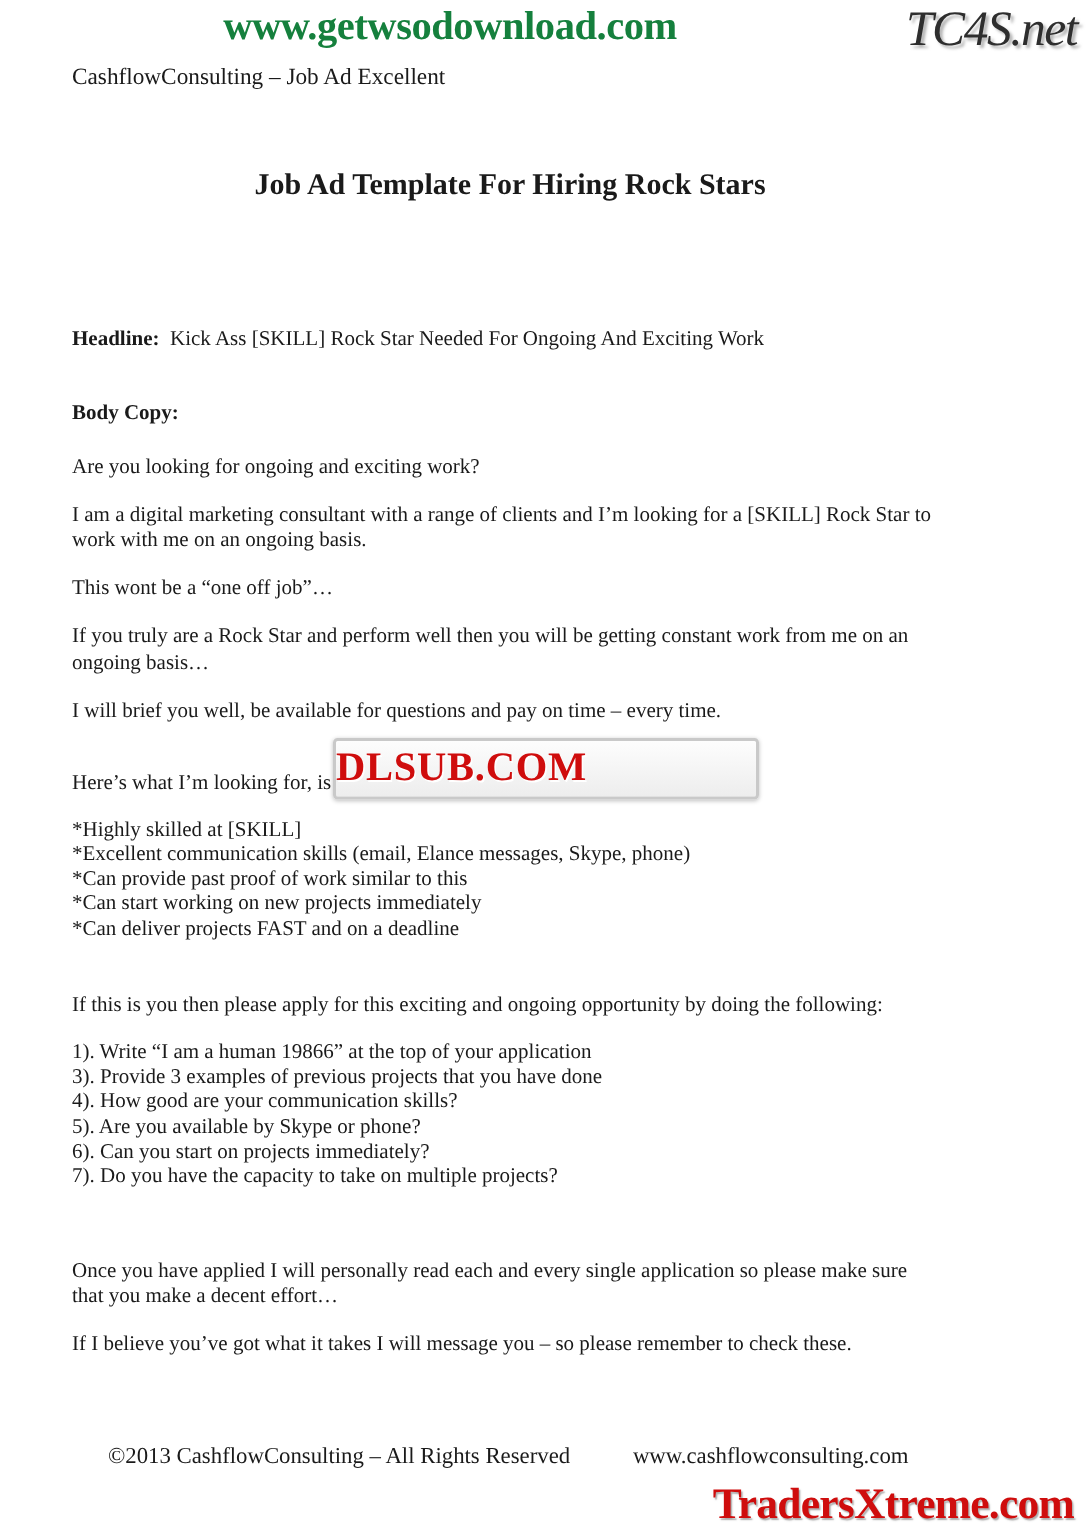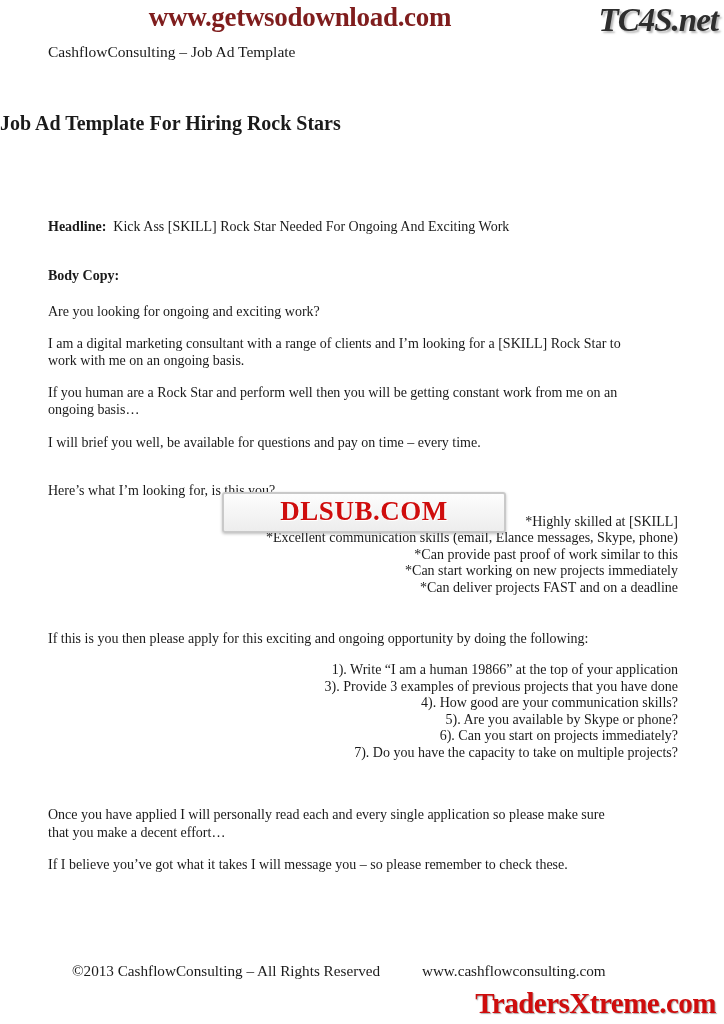--- a/index.html
+++ b/index.html
@@ -24,43 +24,42 @@
   
   .wm-top {
     position: absolute;
     top: 2px;
     left: 0;
     width: 600px;
     text-align: center;
     font-family: "Liberation Serif", serif;
     font-weight: bold;
     font-size: 27px;
-    color: #7f1d1d;
+    color: #15803d;
     letter-spacing: -0.3px;
     white-space: nowrap;
     text-shadow: 1px 1px 0 rgba(255,255,255,0.85);
   }
   .wm-tc4s {
     position: absolute;
     top: 2px;
     right: 6px;
     font-family: "Liberation Serif", serif;
-    font-weight: bold;
+    font-weight: normal;
     font-style: italic;
     font-size: 33px;
     color: #2e2e2e;
     letter-spacing: -1px;
     text-shadow: 2px 2px 2px rgba(120,120,120,0.55);
   }
   .wm-dlsub {
     position: absolute;
     top: 492px;
     left: 222px;
     width: 280px;
-    text-align: center;
     font-family: "Liberation Serif", serif;
     font-weight: bold;
     font-size: 27px;
     color: #cf0d0d;
     letter-spacing: 0.5px;
     background: linear-gradient(#fdfdfd, #ededed);
     border: 2px solid #c9c9c9;
     border-radius: 3px;
     padding: 2px 0 4px 0;
     box-shadow: 0 1px 3px rgba(0,0,0,0.25);
@@ -83,20 +82,21 @@
     position: absolute;
     top: 43px;
     left: 48px;
     font-size: 15.5px;
   }
   .doc-title {
     position: absolute;
     top: 112px;
     left: 0;
     width: 680px;
+    text-align: center;
     font-size: 20px;
     font-weight: bold;
   }
   .content {
     position: absolute;
     top: 218px;
     left: 48px;
     width: 630px;
     font-size: 14px;
     line-height: 1.22;
@@ -109,21 +109,20 @@
   }
   .lbl {
     font-weight: bold;
   }
   .headline-line .val {
     margin-left: 7px;
   }
   .list-lines div,
   .numbered-lines div {
     line-height: 1.18;
-    text-align: right;
   }
 
   .footer {
     position: absolute;
     top: 962px;
     left: 48px;
     width: 630px;
     font-size: 15.2px;
     margin-left: 24px;
   }
@@ -136,21 +135,21 @@
   }
 </style>
 </head>
 <body>
 
 <div class="page">
 
   <div class="wm-top">www.getwsodownload.com</div>
   <div class="wm-tc4s">TC4S.net</div>
 
-  <div class="doc-header">CashflowConsulting – Job Ad Template</div>
+  <div class="doc-header">CashflowConsulting – Job Ad Excellent</div>
 
   <div class="doc-title">Job Ad Template For Hiring Rock Stars</div>
 
   <div class="content">
 
     <div class="block headline-line">
       <span class="lbl">Headline:</span><span class="val">Kick Ass [SKILL] Rock Star Needed For Ongoing And Exciting Work</span>
     </div>
 
     <div style="height:17px"></div>
@@ -161,23 +160,24 @@
 
     <div style="height:4px"></div>
 
     <div class="block">Are you looking for ongoing and exciting work?</div>
 
     <div class="block">
       <div>I am a digital marketing consultant with a range of clients and I’m looking for a [SKILL] Rock Star to</div>
       <div>work with me on an ongoing basis.</div>
     </div>
 
-
-    <div class="block">
-      <div>If you human are a Rock Star and perform well then you will be getting constant work from me on an</div>
+    <div class="block">This wont be a “one off job”…</div>
+
+    <div class="block">
+      <div>If you truly are a Rock Star and perform well then you will be getting constant work from me on an</div>
       <div>ongoing basis…</div>
     </div>
 
     <div class="block">I will brief you well, be available for questions and pay on time – every time.</div>
 
     <div style="height:16px"></div>
 
     <div class="block">Here’s what I’m looking for, is this you?</div>
 
     <div class="block list-lines">

